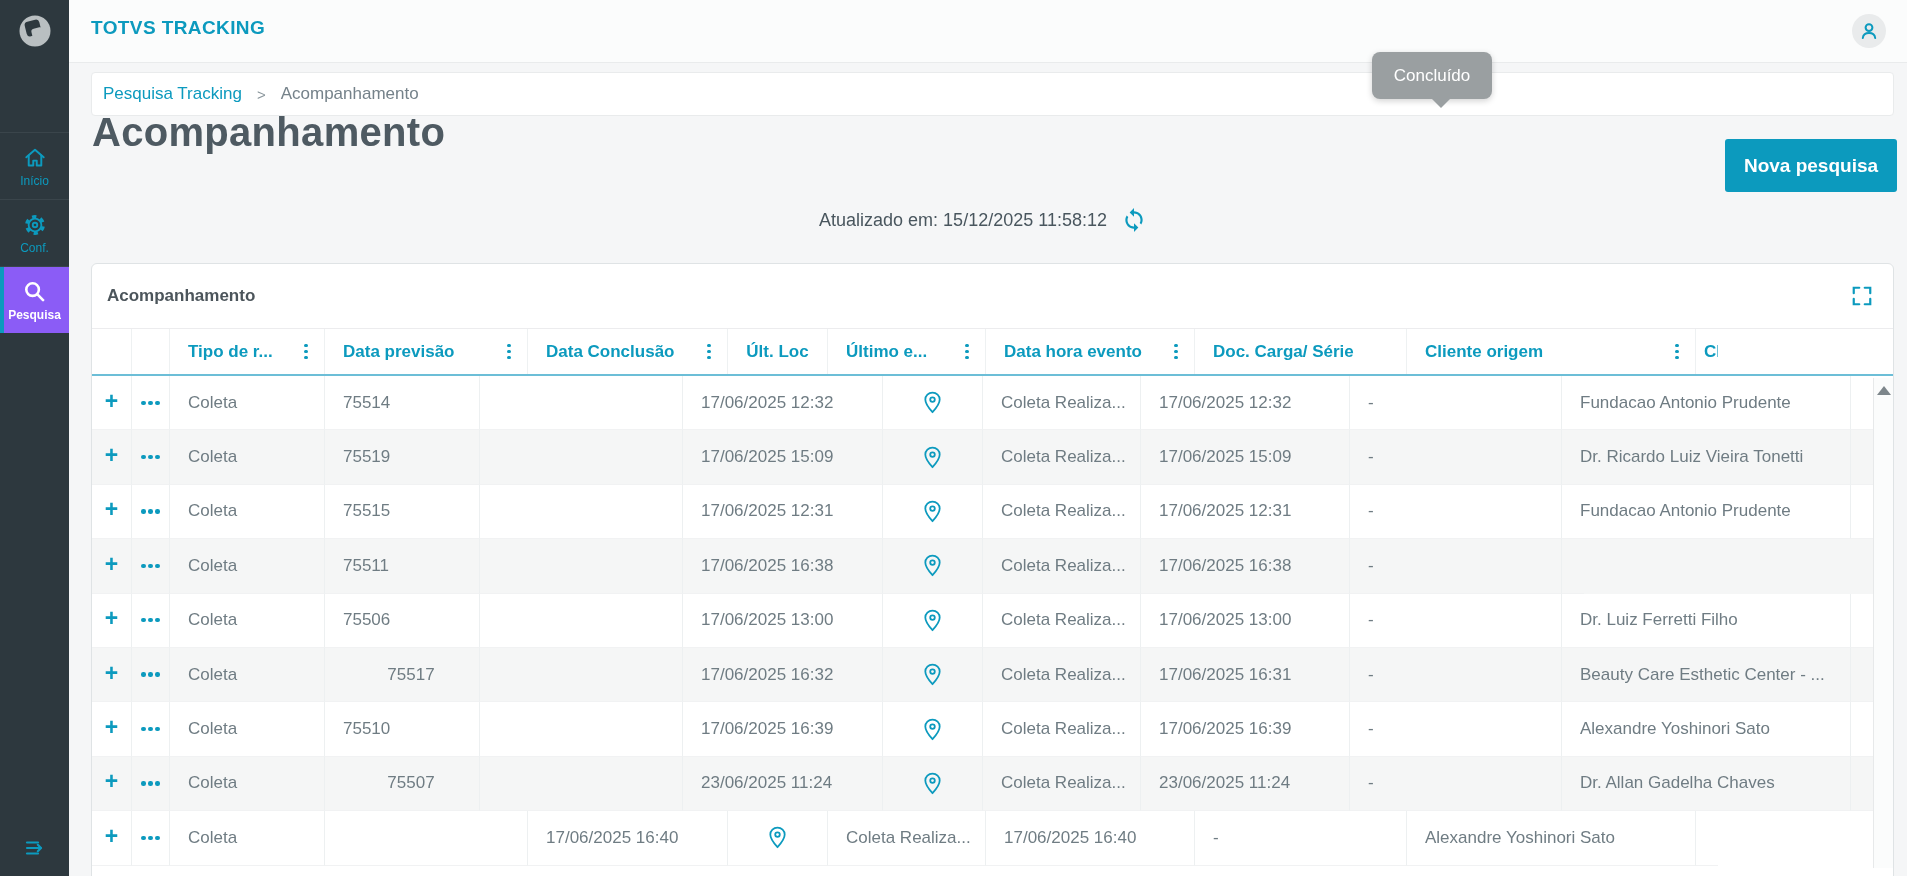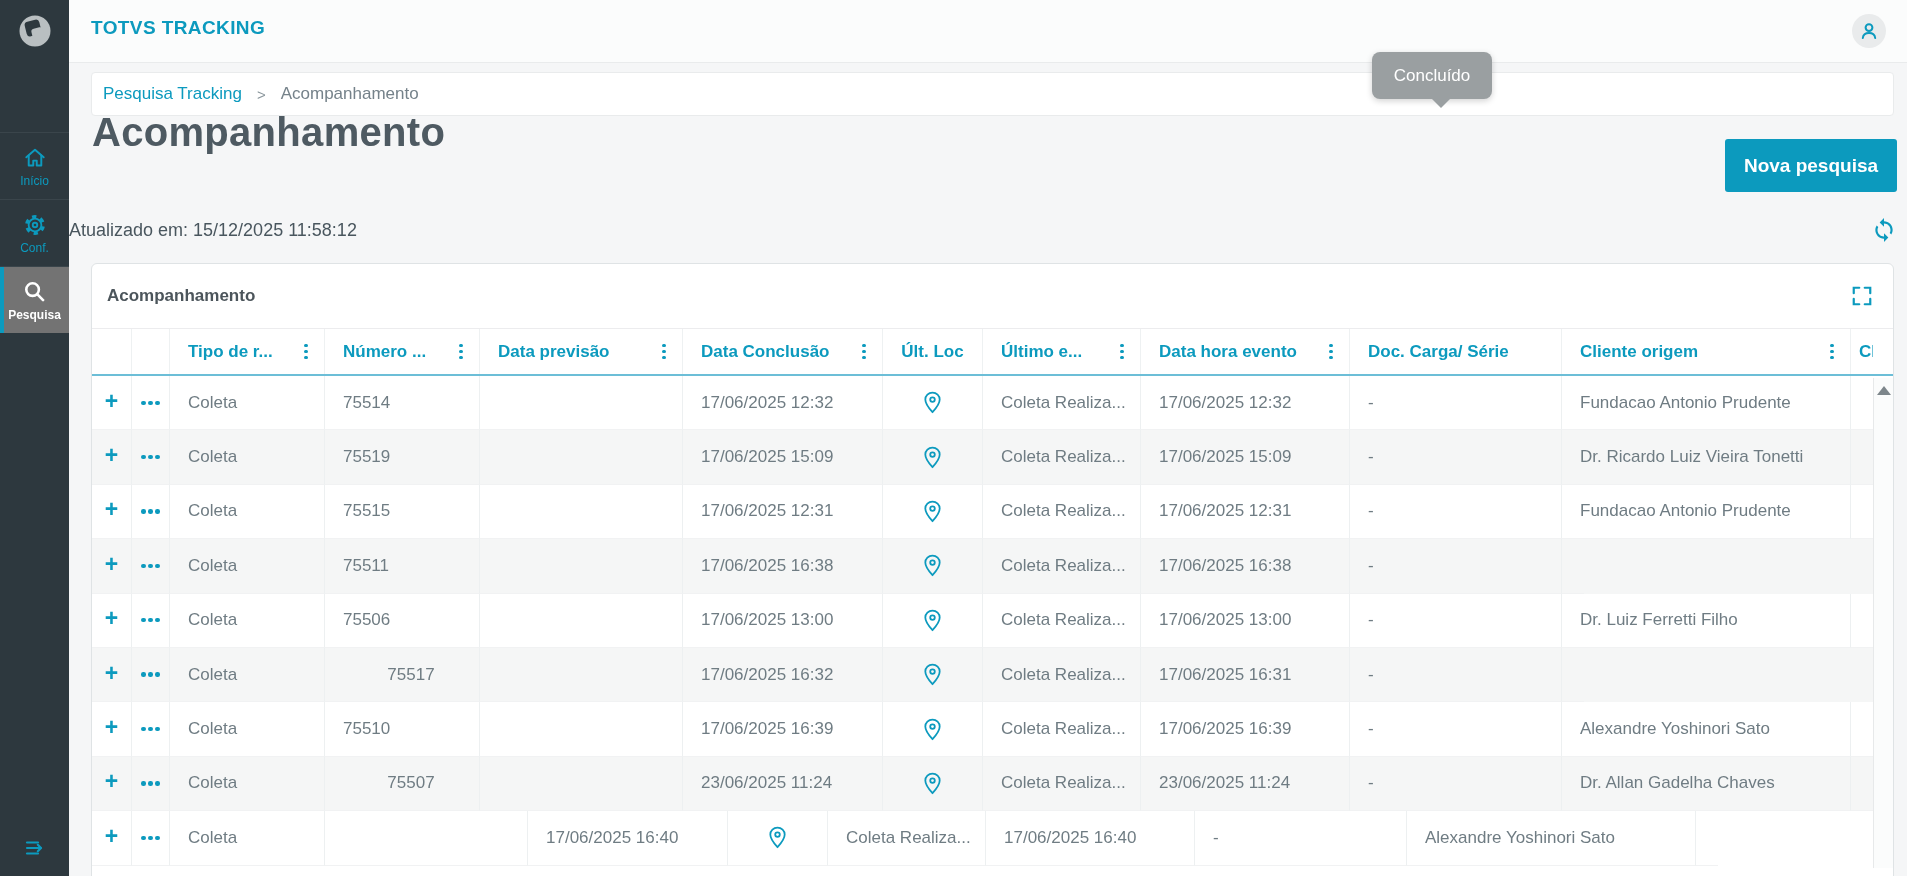--- a/index.html
+++ b/index.html
@@ -3,21 +3,21 @@
 <meta charset="utf-8">
 <style>
   * { margin:0; padding:0; box-sizing:border-box; }
   html,body { width:1907px; height:876px; overflow:hidden; font-family:"Liberation Sans", sans-serif; background:#f5f6f7; }
 
   
   .sidebar { position:absolute; left:0; top:0; width:69px; height:876px; background:#2d383e; z-index:30; }
   .logo-wrap { height:62px; display:flex; align-items:center; justify-content:center; }
   .side-item { height:67px; display:flex; flex-direction:column; align-items:center; justify-content:center; gap:3px; border-top:1px solid #3a454b; cursor:pointer; position:relative; }
   .side-item .lbl { font-size:12px; color:#0c9abe; }
-  .side-item.active { background:#737373; }
+  .side-item.active { background:#8b5cf6; }
   .side-item.active::before { content:""; position:absolute; left:0; top:0; bottom:0; width:4px; background:#0c9abe; }
   .side-item.active .lbl { color:#ffffff; font-weight:bold; }
   .side-spacer { position:absolute; bottom:0; left:0; width:69px; height:56px; display:flex; align-items:center; justify-content:center; }
 
   
   .topbar { position:absolute; left:69px; top:0; right:0; height:63px; background:#fbfcfc; border-bottom:1px solid #e9ebec; z-index:5; }
   .app-title { position:absolute; left:22px; top:17px; font-size:19px; font-weight:bold; color:#0c9abe; letter-spacing:.4px; }
   .avatar { position:absolute; right:21px; top:14px; width:34px; height:34px; border-radius:50%; background:#e9ebec; display:flex; align-items:center; justify-content:center; cursor:pointer; }
 
   
@@ -25,21 +25,21 @@
   .breadcrumb { position:absolute; left:22px; top:9px; width:1803px; height:44px; background:#ffffff; border:1px solid #e9ebec; border-radius:4px; display:flex; align-items:center; padding-left:11px; font-size:17px; }
   .crumb-link { color:#0c9abe; cursor:pointer; }
   .crumb-sep { color:#8a969c; margin:0 15px; font-size:15px; }
   .crumb-current { color:#75828a; }
 
   .tooltip { position:absolute; left:1303px; top:-11px; min-width:120px; height:47px; background:#9a9fa1; border-radius:8px; color:#ffffff; font-size:17px; display:flex; align-items:center; justify-content:center; padding:0 20px; box-shadow:0 2px 6px rgba(0,0,0,.18); z-index:40; }
   .tooltip::after { content:""; position:absolute; left:60px; top:47px; border:9px solid transparent; border-top-color:#9a9fa1; border-bottom:none; }
 
   .page-title { position:absolute; left:23px; top:47px; font-size:40px; color:#4e5a62; letter-spacing:.3px; }
   .new-search-btn { position:absolute; left:1656px; top:76px; width:172px; height:53px; background:#0c9abe; border:none; border-radius:3px; color:#ffffff; font-family:"Liberation Sans",sans-serif; font-size:19px; font-weight:bold; cursor:pointer; }
-  .updated-line { position:absolute; top:154px; left:0; width:1828px; display:flex; align-items:center; justify-content:space-between; gap:14px; }
+  .updated-line { position:absolute; top:144px; left:0; width:1828px; display:flex; align-items:center; justify-content:center; gap:14px; }
   .updated-text { font-size:18px; color:#49565e; }
   .refresh-btn { width:26px; height:26px; background:none; border:none; cursor:pointer; padding:0; }
 
   
   .panel { position:absolute; left:22px; top:200px; width:1803px; height:614px; background:#ffffff; border:1px solid #dfe3e5; border-radius:6px 6px 0 0; }
   .panel-header { height:64px; display:flex; align-items:center; justify-content:space-between; padding:0 18px 0 15px; }
   .panel-title { font-size:17px; font-weight:bold; color:#4c555b; }
   .expand-btn { background:none; border:none; cursor:pointer; width:24px; height:24px; padding:0; }
 
   .thead { display:flex; height:48px; border-top:1px solid #ececee; border-bottom:2px solid #6cbed7; }
@@ -170,28 +170,20 @@
         <div class="th" style="width: 40px;"></div>
         <div class="th" style="width: 38px;"></div>
         <div class="th" style="width: 155px;">
           <span>Tipo de r...</span>
           <span class="kebab">
             <i></i>
             <i></i>
             <i></i>
           </span>
         </div>
-        <div class="th" style="width: 155px;">
-          <span>Número ...</span>
-          <span class="kebab">
-            <i></i>
-            <i></i>
-            <i></i>
-          </span>
-        </div>
         <div class="th" style="width: 203px;">
           <span>Data previsão</span>
           <span class="kebab">
             <i></i>
             <i></i>
             <i></i>
           </span>
         </div>
         <div class="th" style="width: 200px;">
           <span>Data Conclusão</span>
@@ -479,20 +471,23 @@
           </div>
           <div class="td" style="width: 158px;">
             <span>Coleta Realiza...</span>
           </div>
           <div class="td" style="width: 209px;">
             <span>17/06/2025 16:31</span>
           </div>
           <div class="td" style="width: 212px;">
             <span>-</span>
           </div>
+          <div class="td" style="width: 289px;">
+            <span>Beauty Care Esthetic Center - ...</span>
+          </div>
           <div class="td" style="width: 22px; border-right: none;"></div>
         </div>
         <div class="tr">
           <div class="td center" style="width: 40px;">
             <button class="plus-btn">+</button>
           </div>
           <div class="td center" style="width: 38px;">
             <span class="hdots">
               <i></i>
               <i></i>

